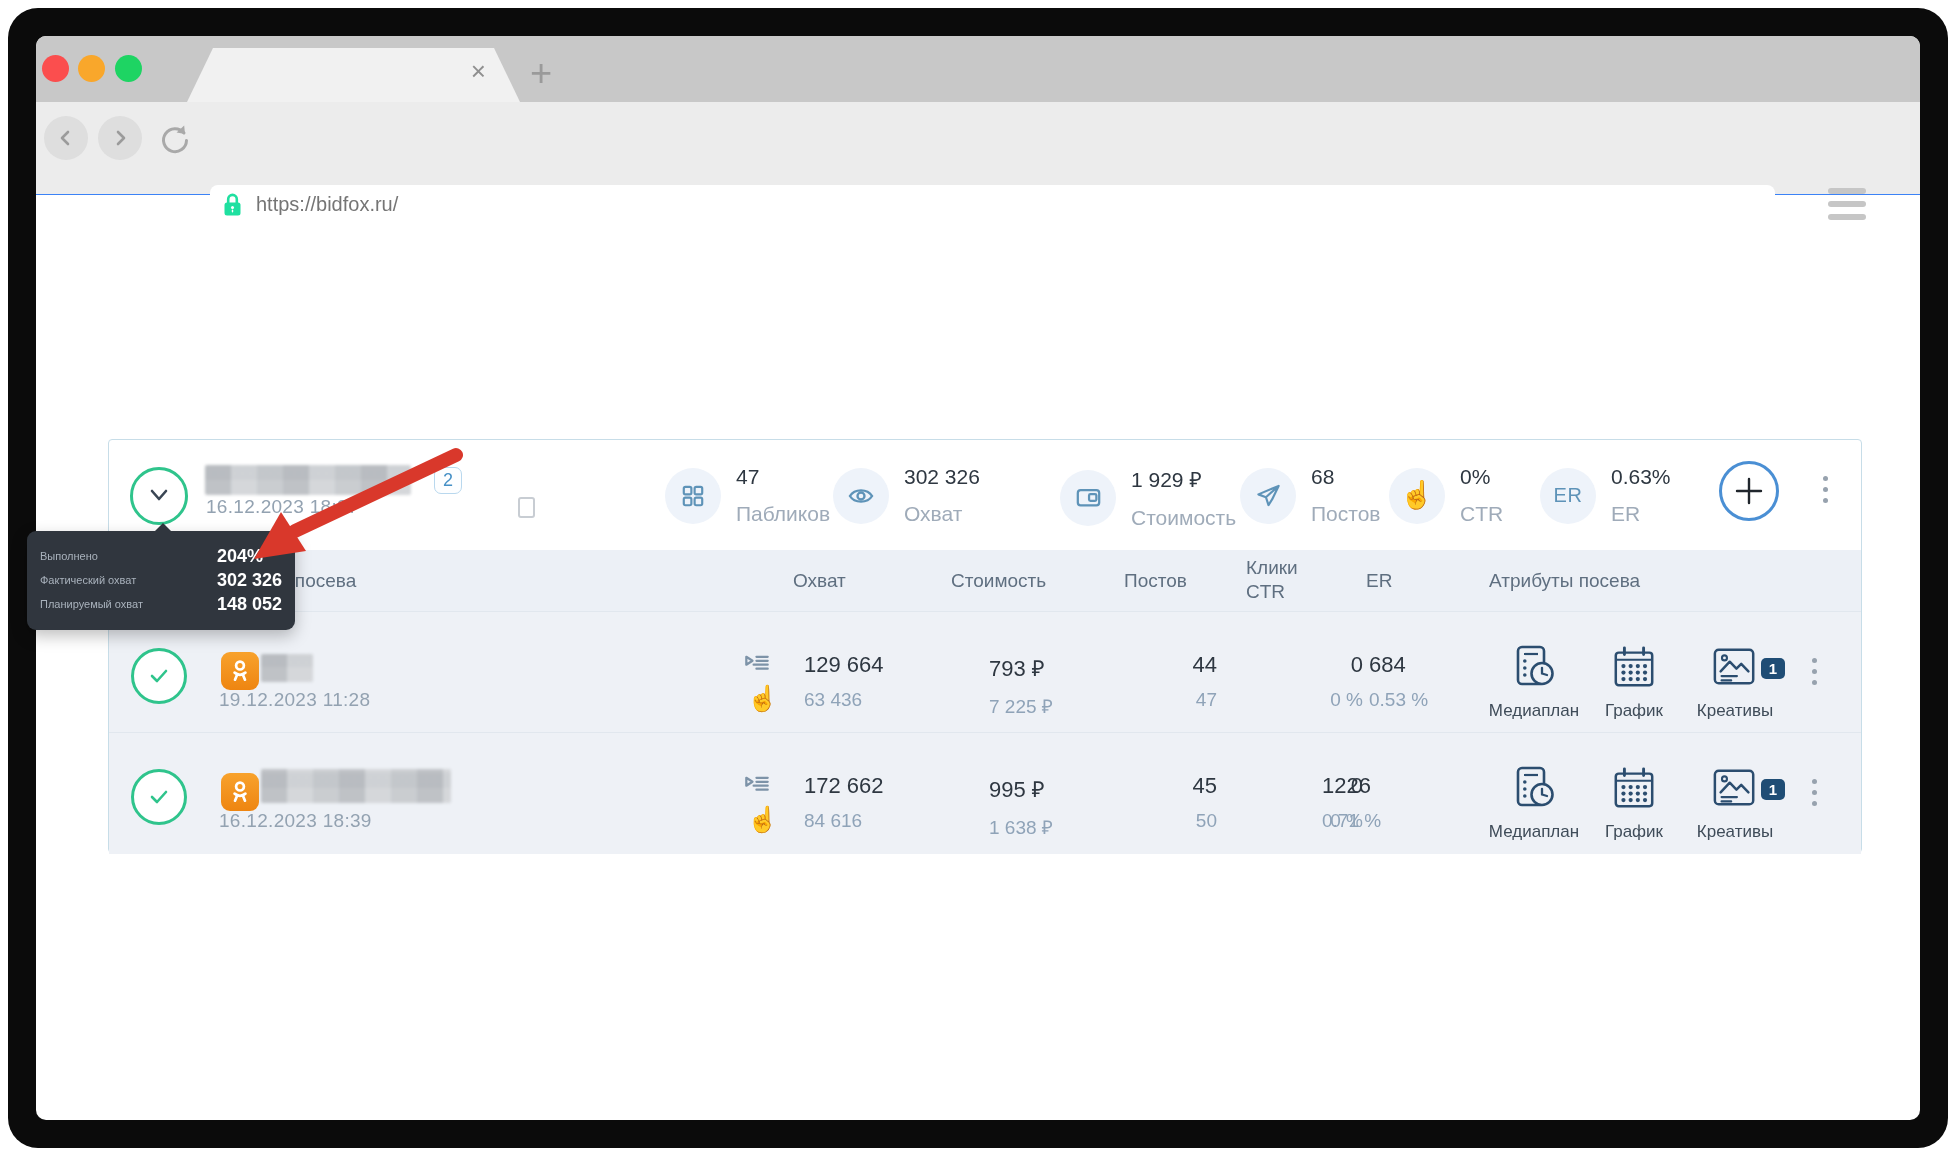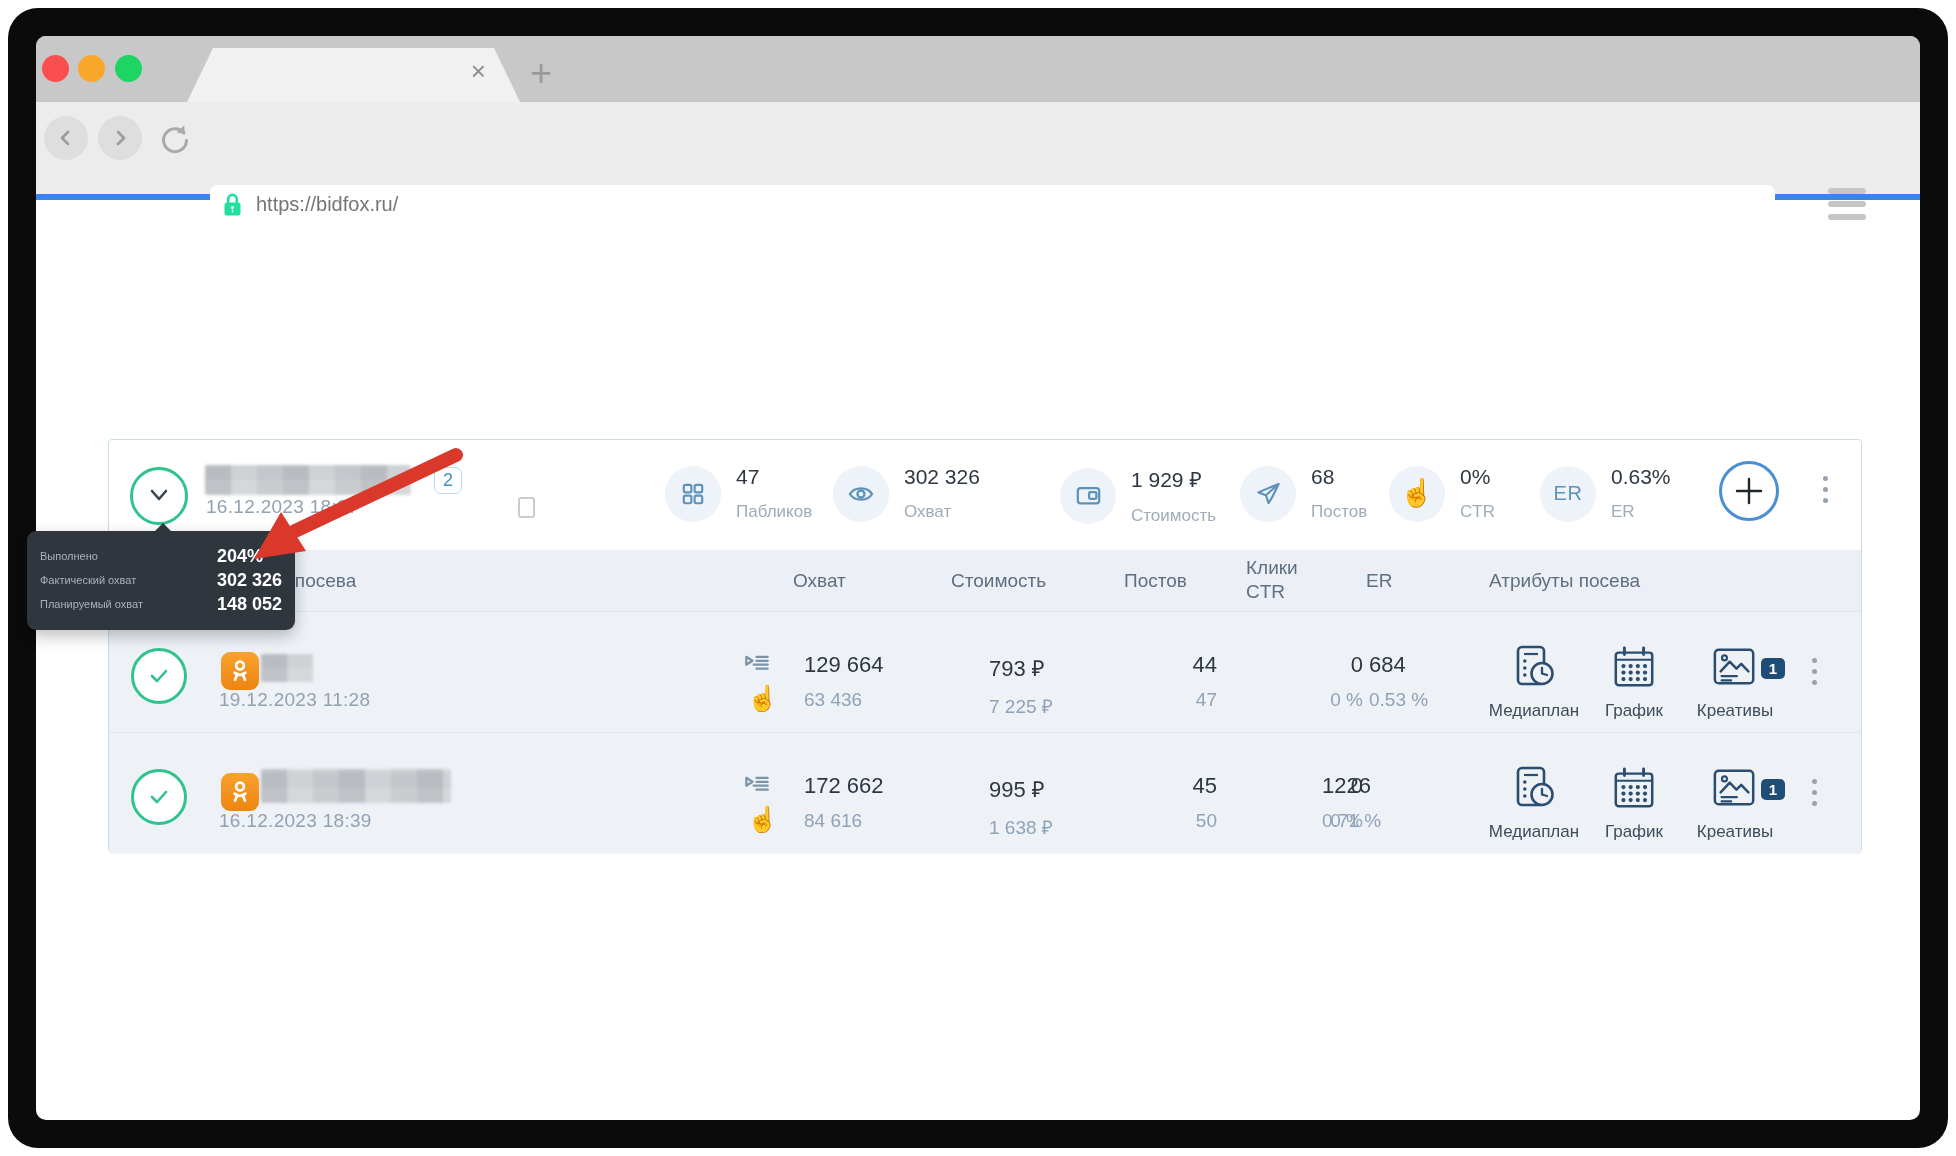--- a/index.html
+++ b/index.html
@@ -9,21 +9,21 @@
   .abs{position:absolute;}
   
   .frame{position:absolute;inset:8px;background:#0b0b0b;border-radius:30px;}
   .screen{position:absolute;inset:28px;background:#fff;border-radius:10px;overflow:hidden;}
   .titlebar{position:absolute;left:0;top:0;right:0;height:66px;background:#c8c8c8;}
   .light{position:absolute;top:19px;width:27px;height:27px;border-radius:50%;}
   .tab{position:absolute;left:151px;top:12px;width:333px;height:54px;background:#f1f1f1;
        clip-path:polygon(26px 0,calc(100% - 26px) 0,100% 100%,0 100%);}
   .tab-close{position:absolute;right:34px;top:10px;font-size:26px;color:#8f8f8f;line-height:1;}
   .newtab{position:absolute;left:494px;top:18px;font-size:38px;color:#9a9a9a;line-height:1;font-weight:300;}
-  .navbar{position:absolute;left:0;top:66px;right:0;height:92px;background:#ececec;border-bottom:6px solid #3b82f6;}
+  .navbar{position:absolute;left:0;top:66px;right:0;height:92px;background:#ececec;border-bottom:1px solid #3b82f6;}
   .navbtn{position:absolute;top:80px;width:44px;height:44px;border-radius:50%;background:#dedede;
           display:flex;align-items:center;justify-content:center;}
   .urlbar{position:absolute;left:174px;top:83px;width:1565px;height:39px;background:#fff;border-radius:8px;
           display:flex;align-items:center;}
   .url-text{margin-left:14px;font-size:20px;color:#757575;}
   .burger{position:absolute;left:1792px;top:86px;display:flex;flex-direction:column;gap:7px;}
   .burger i{display:block;width:38px;height:6px;border-radius:3px;background:#c6c6c6;}
   
   .card{position:absolute;left:72px;top:403px;width:1754px;height:414px;background:#fff;
         border:1px solid #c7dde8;border-radius:4px;box-sizing:border-box;}
@@ -34,21 +34,21 @@
       repeating-linear-gradient(90deg,rgba(168,172,177,.55) 0 26px,rgba(208,211,214,.55) 26px 52px,rgba(188,192,196,.55) 52px 78px),
       repeating-linear-gradient(0deg,#dadcdf 0 15px,#cccfd3 15px 30px);
       filter:blur(1.6px);border-radius:2px;}
   .badge-count{box-sizing:border-box;width:28px;height:27px;border:1.5px solid #b9d8ee;border-radius:7px;
       color:#4690c6;font-size:18px;display:flex;align-items:center;justify-content:center;background:#fdfeff;}
   .date-txt{font-size:19px;color:#93a2b1;letter-spacing:.3px;}
   .stat{display:flex;align-items:center;}
   .stat-circle{width:56px;height:56px;border-radius:50%;background:#eef3fa;color:#5e93b8;
       display:flex;align-items:center;justify-content:center;}
   .stat-value{font-size:21px;color:#2e3741;}
-  .stat-label{font-size:17px;color:#9fabb9;margin-top:13px;}
+  .stat-label{font-size:21px;color:#9fabb9;margin-top:13px;}
   .er-txt{font-size:20px;color:#5e93b8;letter-spacing:.5px;}
   .vdots{display:flex;flex-direction:column;gap:6px;align-items:center;}
   .vdots i{width:5px;height:5px;border-radius:50%;background:#97a2ae;display:block;}
   .band{position:absolute;left:0;right:0;background:#ecf0f6;}
   .hdr{font-size:19px;color:#5f6f80;}
   .trow{position:absolute;left:0;right:0;height:121px;background:#eef1f6;border-top:1px solid #e1e7ee;}
   .num-main{font-size:22px;color:#2e3741;}
   .num-sub{font-size:19px;color:#8fa3b8;margin-top:11px;}
   .ok-badge{width:38px;height:38px;border-radius:9px;background:linear-gradient(#f8a22c,#ee8511);
       display:flex;align-items:center;justify-content:center;}

